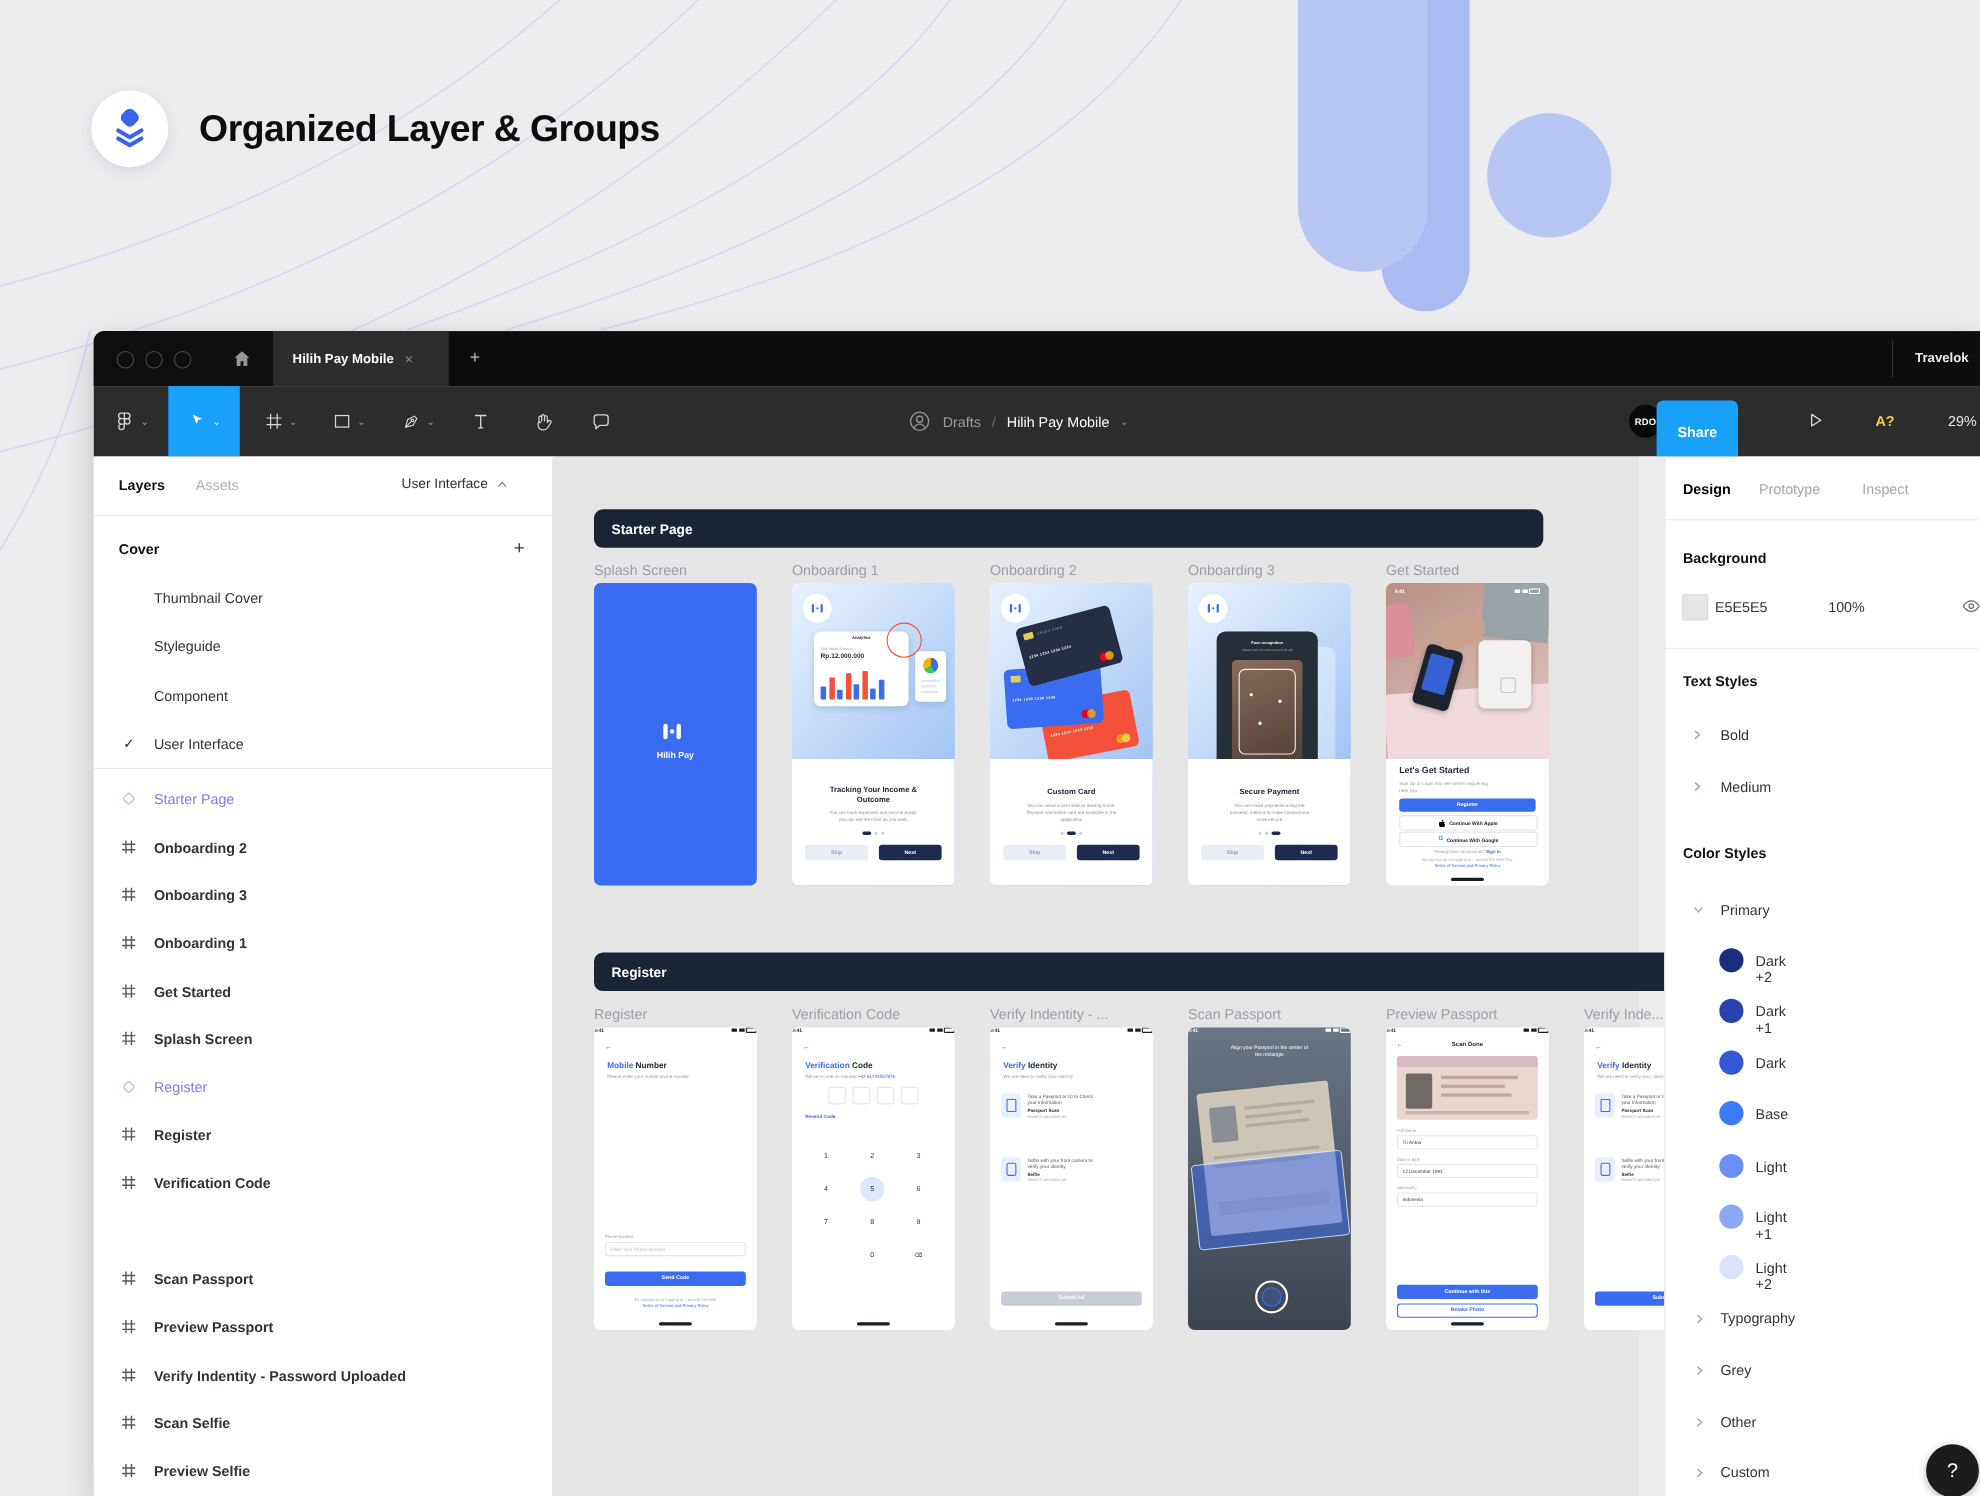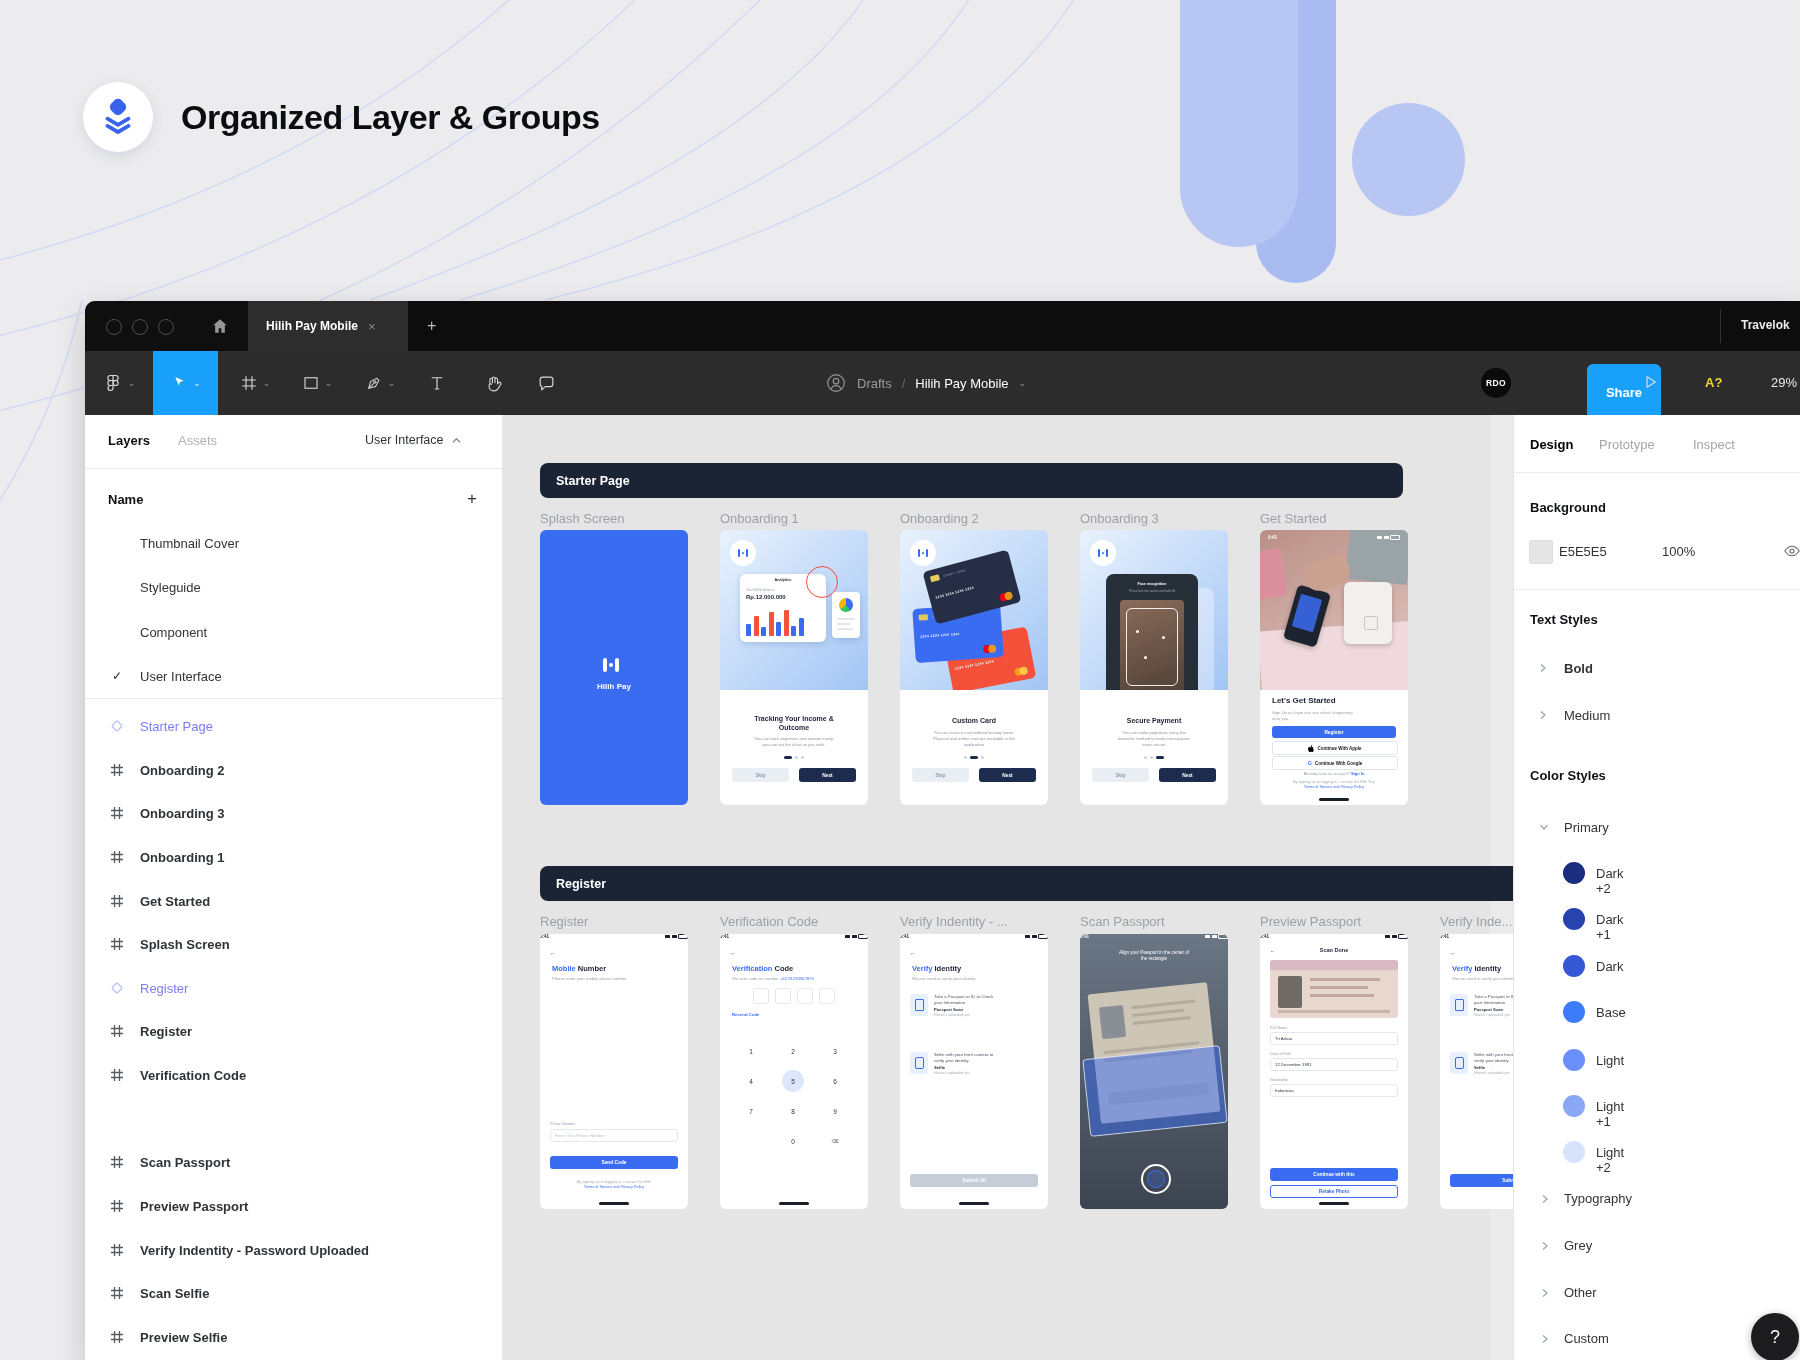--- a/index.html
+++ b/index.html
@@ -24,21 +24,21 @@
   #tab-right{left:1656px;top:17px;color:#ececec;font-size:12px;font-weight:700;white-space:nowrap;}
   #toolbar{left:0;top:50px;right:0;height:64px;background:#2c2c2c;}
   .ticon{top:0;height:64px;display:flex;align-items:center;justify-content:center;}
   .chev{color:#9a9a9a;font-size:9px;}
   #tool-move{left:68px;top:0;width:65px;height:64px;background:#18A0FB;display:flex;align-items:center;justify-content:center;gap:5px;}
   #crumb{left:740px;top:0;height:64px;display:flex;align-items:center;gap:10px;}
   #crumb .root{color:#9b9b9b;font-size:13px;}
   #crumb .sep{color:#6a6a6a;font-size:13px;}
   #crumb .file{color:#fff;font-size:13px;}
   #avatar-rdo{left:1396px;top:17px;width:30px;height:30px;border-radius:50%;background:#0a0a0a;color:#fff;font-size:8.5px;font-weight:700;display:flex;align-items:center;justify-content:center;letter-spacing:.3px;}
-  #btn-share{left:1502px;top:13px;width:74px;height:56px;background:#18A0FB;border-radius:6px;color:#fff;font-size:13px;font-weight:600;display:flex;align-items:center;justify-content:center;}
+  #btn-share{left:1421px;top:13px;width:74px;height:56px;background:#18A0FB;border-radius:6px;color:#fff;font-size:13px;font-weight:600;display:flex;align-items:center;justify-content:center;}
   #btn-play{left:1556px;top:22px;}
   #a-query{left:1620px;top:24px;color:#F0D23C;font-size:13px;font-weight:700;}
   #zoom-pct{left:1686px;top:24px;color:#e8e8e8;font-size:13px;}
   
   #sidebar{left:0;top:114px;width:417px;bottom:0;background:#fff;border-right:1px solid #e4e4e4;}
   #sb-tabs{left:0;top:0;right:0;height:53px;border-bottom:1px solid #e9e9e9;}
   #sb-tabs .t1{left:23px;top:18px;font-size:13px;font-weight:700;color:#101114;}
   #sb-tabs .t2{left:93px;top:18px;font-size:13px;color:#b0b0b0;}
   #page-select{left:280px;top:18px;font-size:12.5px;color:#2f3338;display:flex;gap:8px;align-items:center;}
   #pages-hd{left:23px;top:77px;font-size:13px;font-weight:700;color:#101114;}
@@ -232,21 +232,21 @@
     <div class="a" id="sb-tabs">
       <span class="a t1">Layers</span>
       <span class="a t2">Assets</span>
       <div class="a" id="page-select">
         <span>User Interface</span>
         <svg width="9" height="7" viewBox="0 0 10 7">
             <path d="M1 5.5L5 1.5 9 5.5" fill="none" stroke="#8a8f98" stroke-width="1.4"></path>
           </svg>
       </div>
     </div>
-    <span class="a" id="pages-hd">Name</span>
+    <span class="a" id="pages-hd">Cover</span>
     <span class="a" id="pages-plus">+</span>
 
     <div class="a prow" style="top:106px;">
         <span class="lbl">Thumbnail Cover</span>
       </div>
     <div class="a prow" style="top:150px;">
         <span class="lbl">Styleguide</span>
       </div>
     <div class="a prow" style="top:195px;">
         <span class="lbl">Component</span>
@@ -723,21 +723,21 @@
           <path d="M1 7c3-4.5 6-6 9-6s6 1.5 9 6c-3 4.5-6 6-9 6s-6-1.5-9-6z"></path>
           <circle cx="10" cy="7" r="2.6"></circle>
         </g>
       </svg>
     <div class="a pn-div" style="top:174px;"></div>
 
     <span class="a pn-hd" style="top:197px;">Text Styles</span>
     <svg class="a pn-chev" style="top:248px;" width="8" height="10" viewBox="0 0 8 10">
         <path d="M2 1.5l4 3.5-4 3.5" fill="none" stroke="#9aa" stroke-width="1.3"></path>
       </svg>
-    <span class="a pn-item" style="top:246px;font-weight:bold;">Bold</span>
+    <span class="a pn-item" style="top:246px;">Bold</span>
     <svg class="a pn-chev" style="top:295px;" width="8" height="10" viewBox="0 0 8 10">
         <path d="M2 1.5l4 3.5-4 3.5" fill="none" stroke="#9aa" stroke-width="1.3"></path>
       </svg>
     <span class="a pn-item" style="top:293px;">Medium</span>
 
     <span class="a pn-hd" style="top:353px;">Color Styles</span>
     <svg class="a pn-chev" style="top:408px;" width="10" height="8" viewBox="0 0 10 8">
         <path d="M1.5 2l3.5 4 3.5-4" fill="none" stroke="#9aa" stroke-width="1.3"></path>
       </svg>
     <span class="a pn-item" style="top:405px;">Primary</span>

